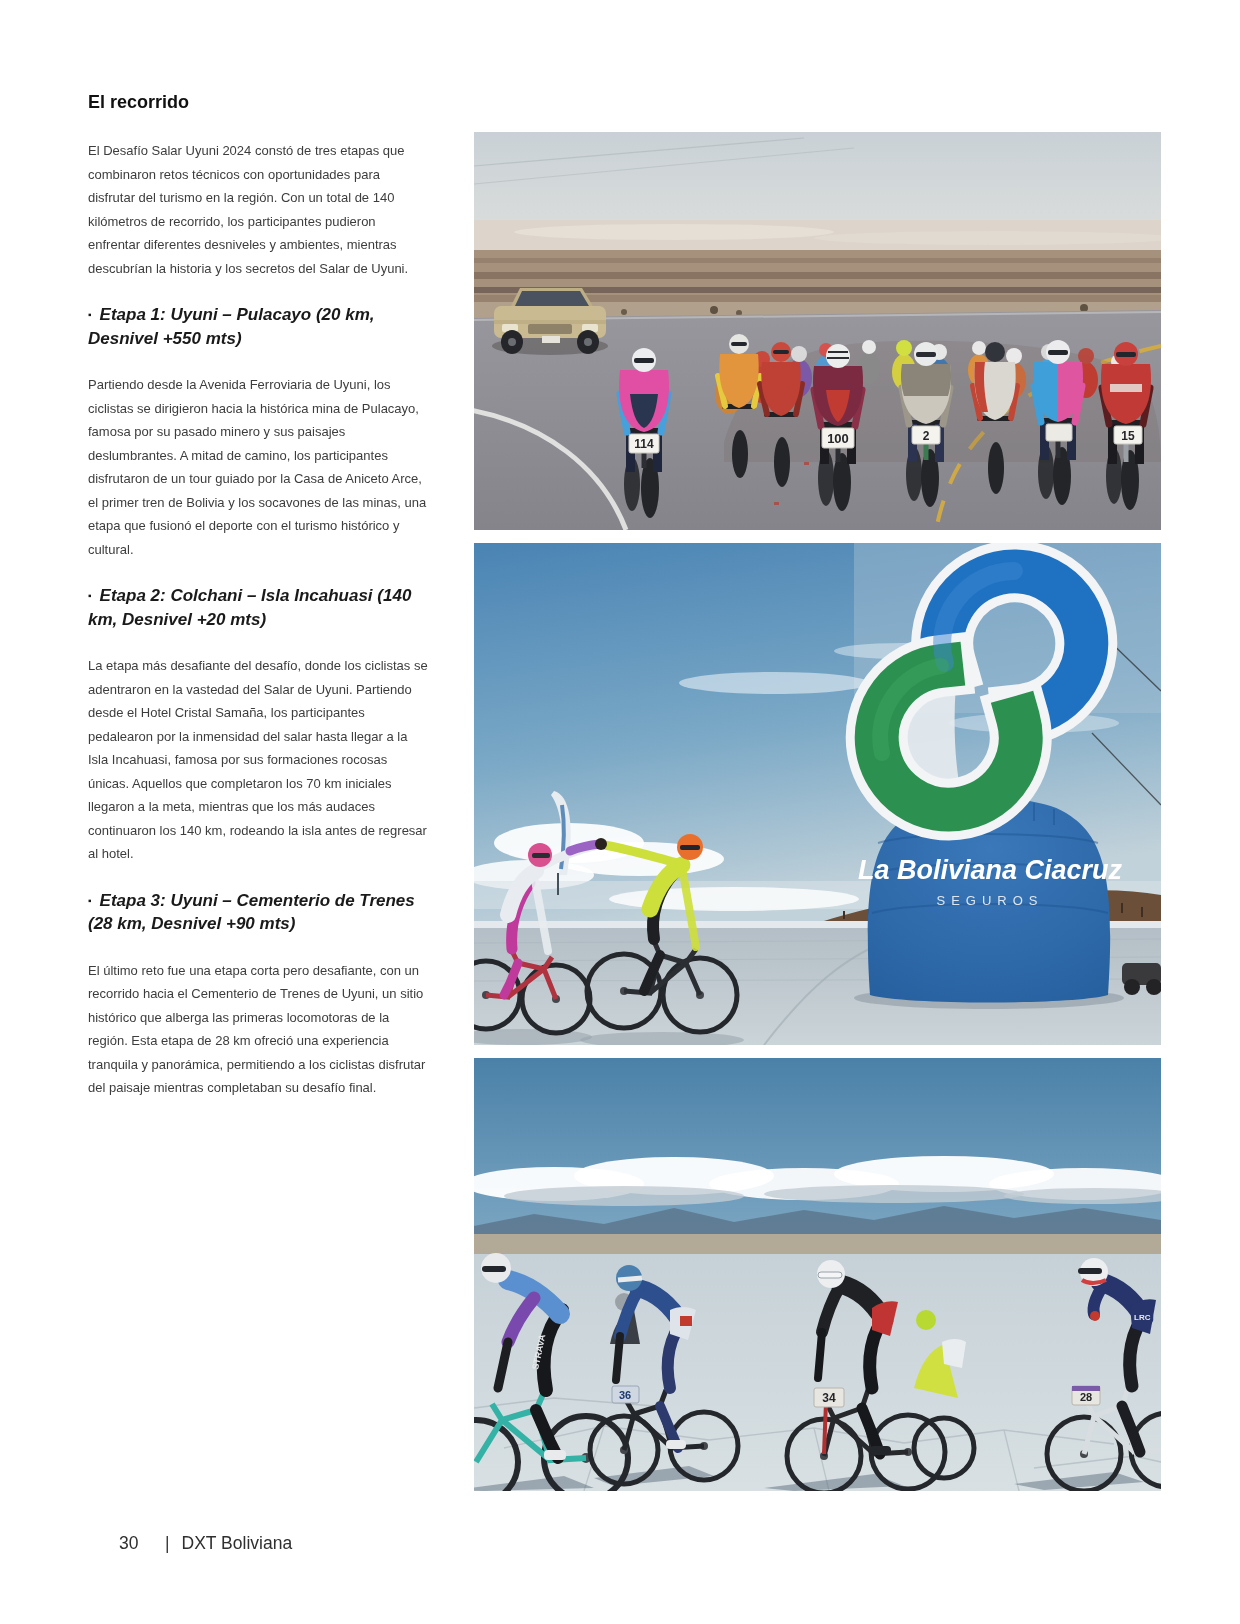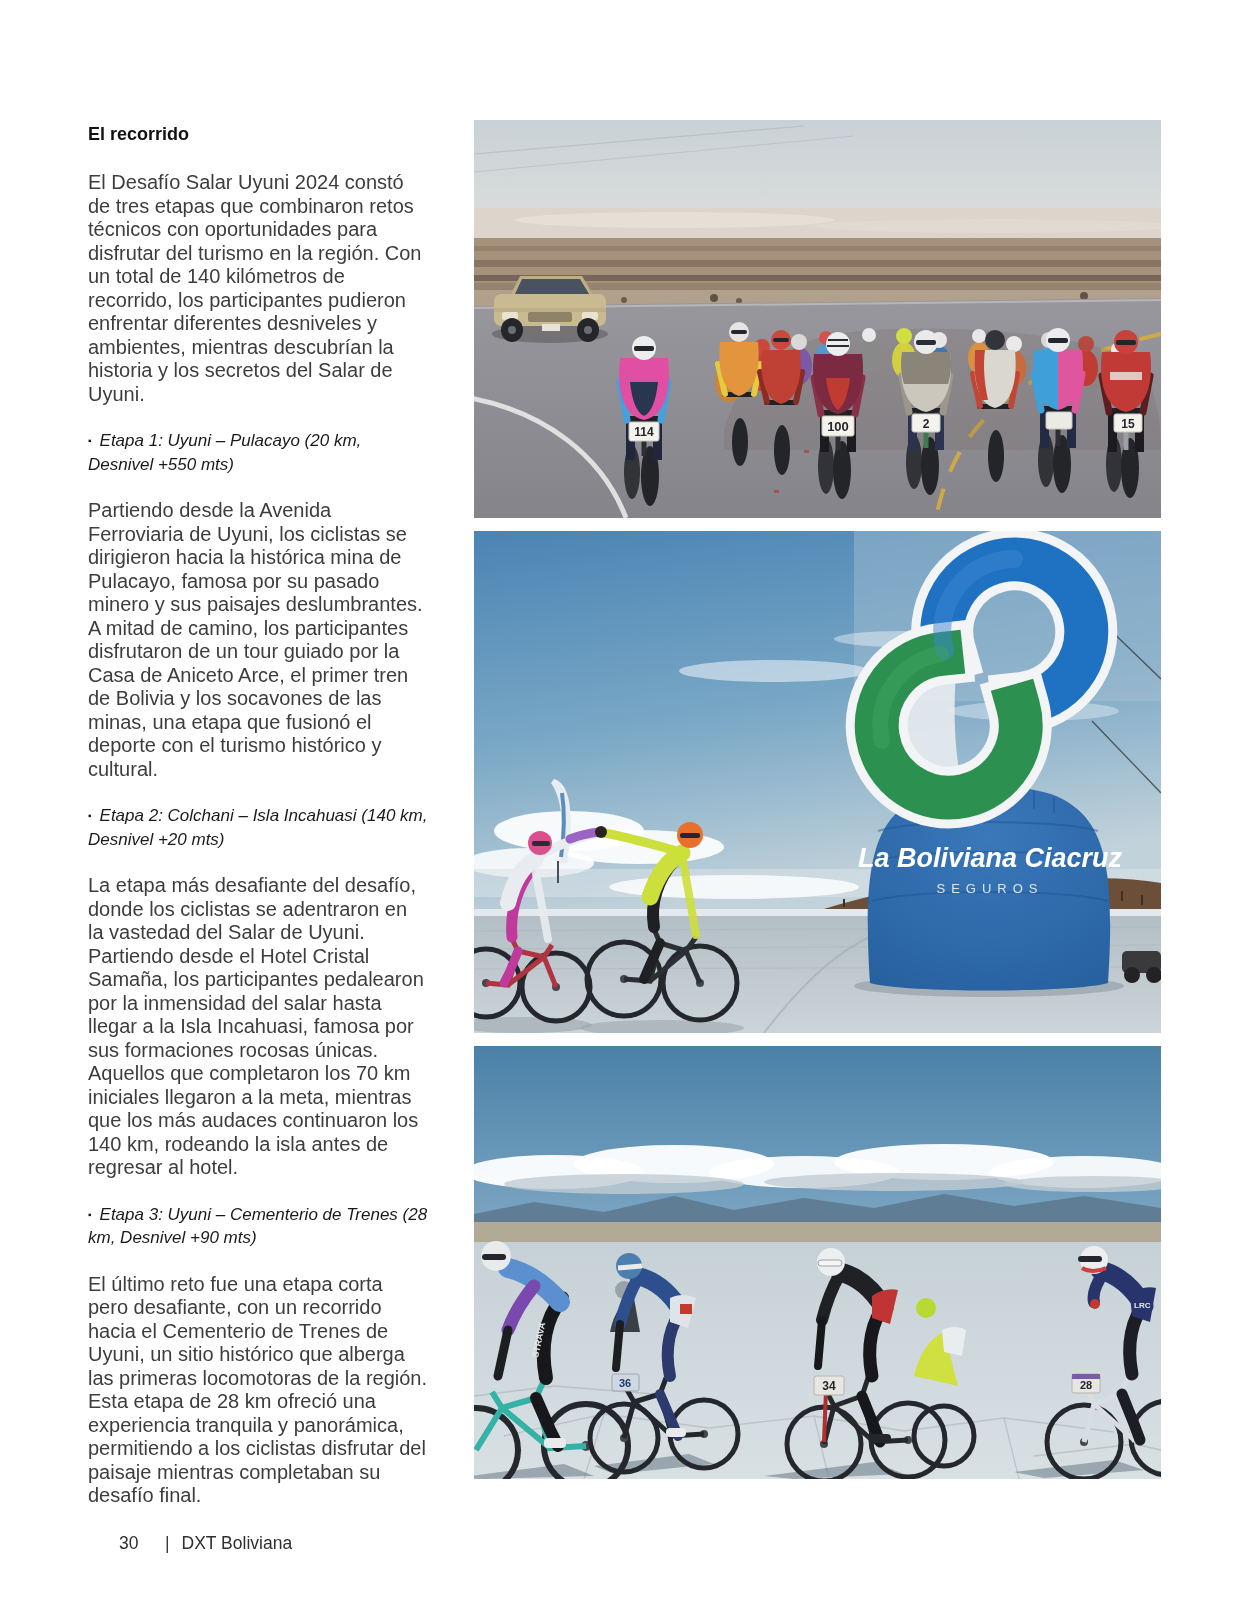--- a/index.html
+++ b/index.html
@@ -1,24 +1,24 @@
 <!DOCTYPE html>
 <html><head>
 <meta charset="utf-8">
 <style>
   html,body{margin:0;padding:0;background:#ffffff;}
   .page{position:relative;width:1240px;height:1624px;background:#ffffff;
         font-family:"Liberation Sans",sans-serif;overflow:hidden;}
-  .text-col{position:absolute;left:88px;top:124px;width:340px;}
+  .text-col{position:absolute;left:88px;top:92px;width:340px;}
   .heading{font-size:18px;font-weight:700;color:#111111;margin:0 0 26px 0;}
-  .body-p{font-size:20px;line-height:23.5px;color:#3d3d3d;margin:0 0 23px 0;}
-  .stage-title{font-size:17px;line-height:23.5px;font-weight:400;font-style:italic;
+  .body-p{font-size:13px;line-height:23.5px;color:#3d3d3d;margin:0 0 23px 0;}
+  .stage-title{font-size:17px;line-height:23.5px;font-weight:700;font-style:italic;
                color:#1a1a1a;margin:0 0 23px 0;}
   .bullet{font-style:normal;font-size:10px;vertical-align:2px;margin-right:8px;color:#1a1a1a;}
-  .photo-col{position:absolute;left:437px;top:120px;width:675px;padding-left:37px;}
+  .photo-col{position:absolute;left:437px;top:132px;width:675px;padding-left:37px;}
   figure.photo{margin:0 0 13px 0;width:687px;}
   figure.photo svg{display:block;}
   .footer{position:absolute;left:88px;top:1533px;font-size:17.5px;color:#2f2f2f;}
   .footer .num{display:inline-block;width:46px;margin-left:31px;}
   .footer .sep{display:inline-block;margin-right:12px;color:#3a3a3a;}
   svg text{font-family:"Liberation Sans",sans-serif;}
 </style>
 </head>
 <body>
 

